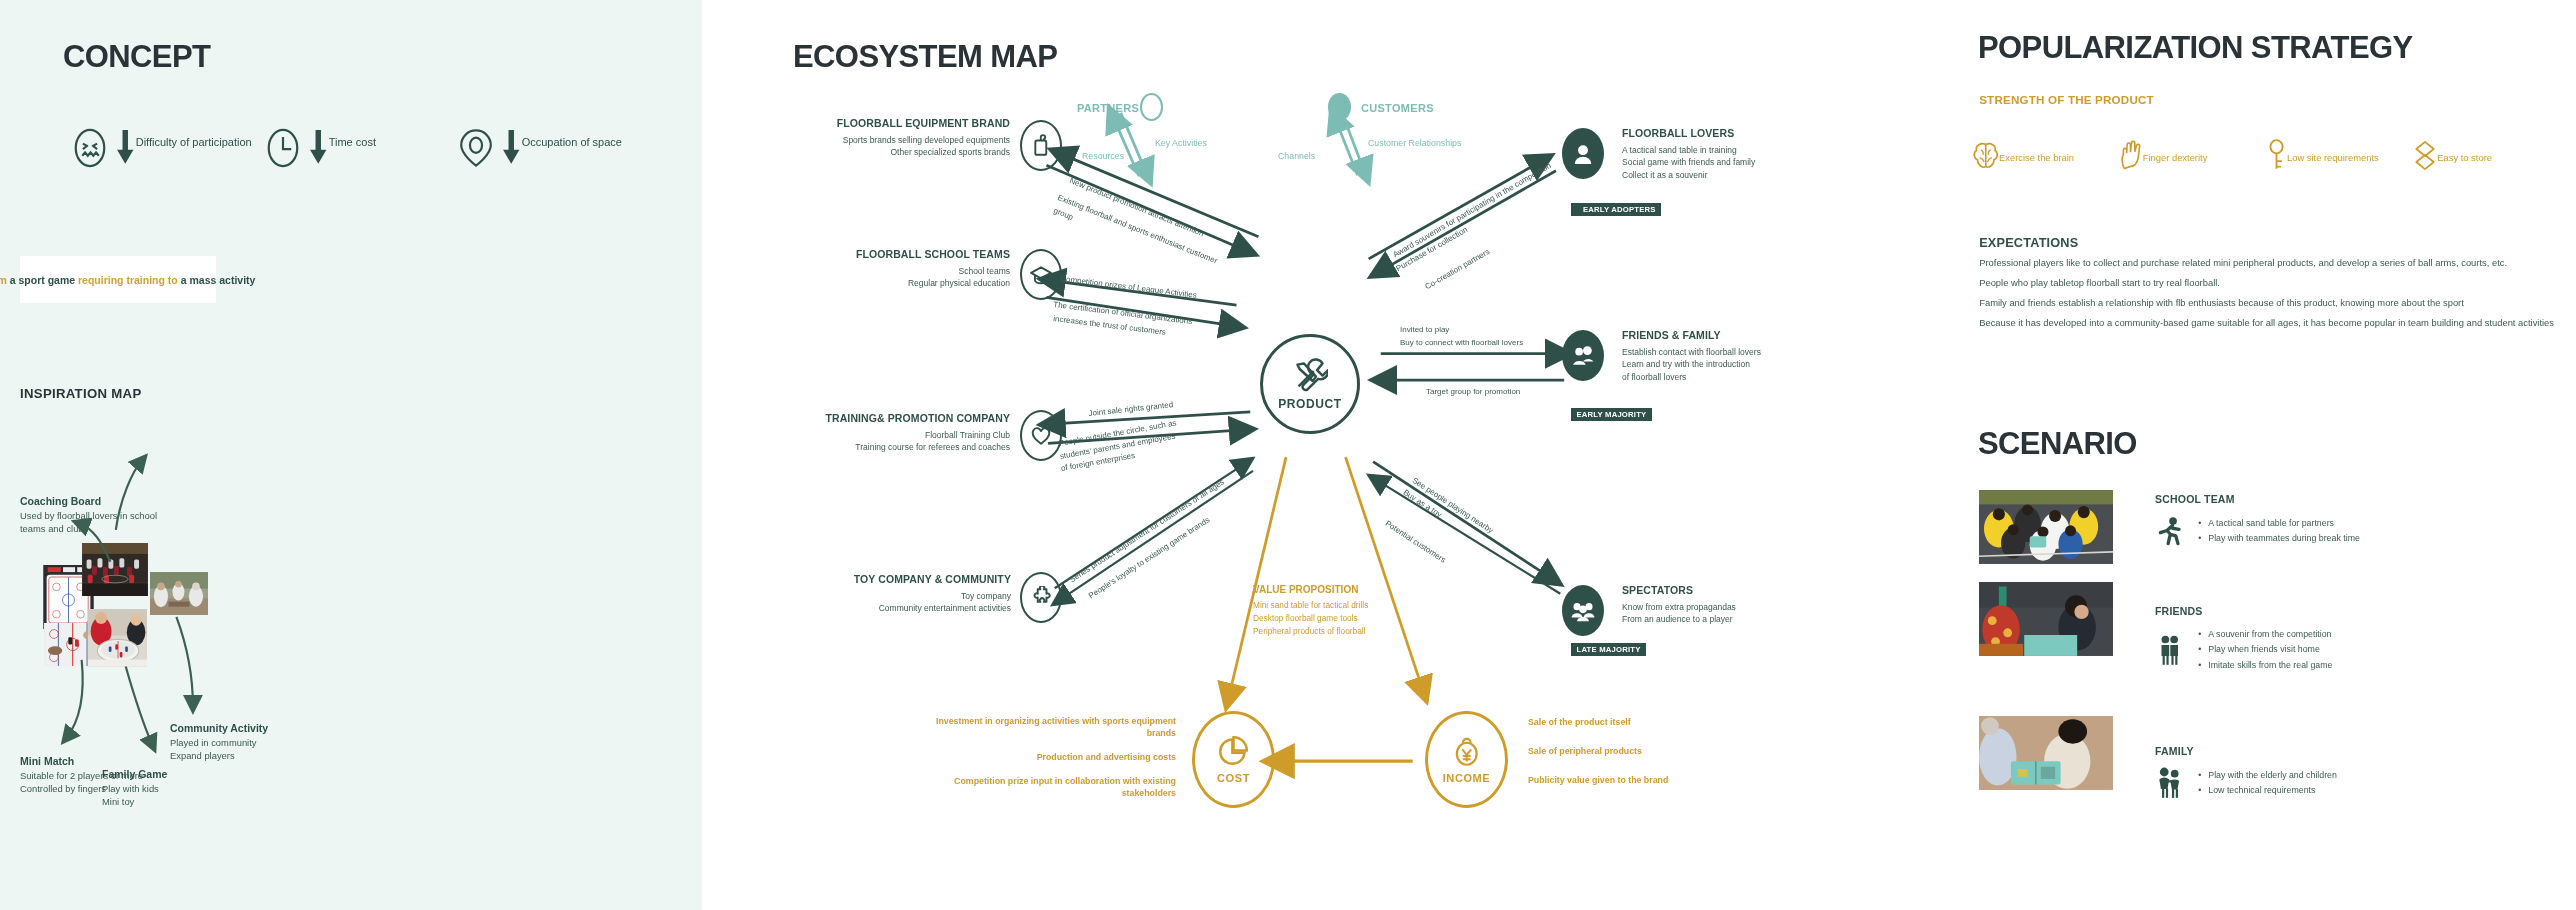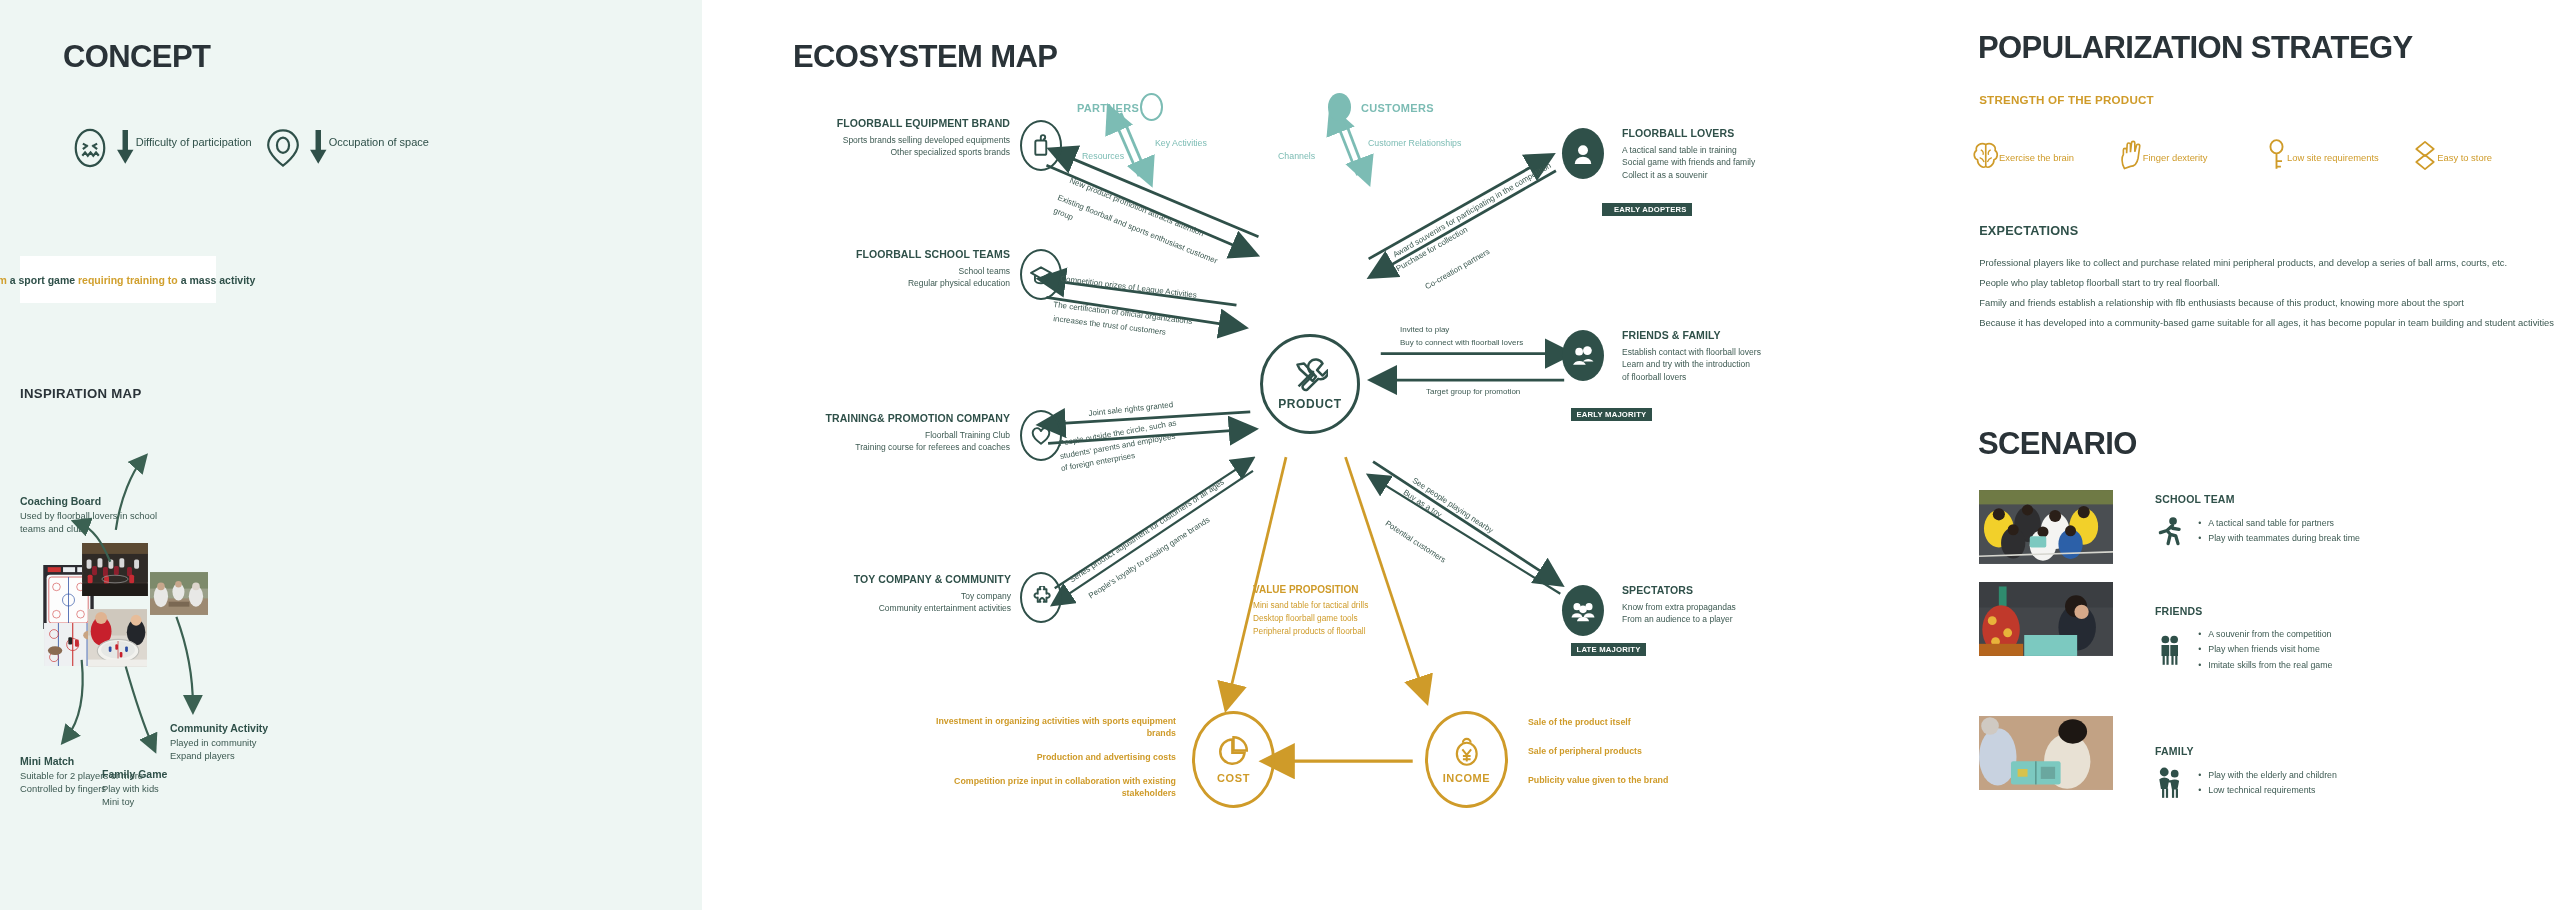--- a/index.html
+++ b/index.html
@@ -102,21 +102,21 @@
 
   
   #col-pop{ position:absolute; left:1966px; top:0; width:610px; height:911px; background:#fff;}
   #pop-title{ position:absolute; left:12px; top:30px;}
   #strength-title{ position:absolute; left:13.2px; top:93px; font-size:11.6px; font-weight:bold; color:#cf9b29; letter-spacing:0.2px;}
   #strength-row{ position:absolute; left:5.5px; top:137px; width:589px; display:flex;}
   .st-item{ flex:1; display:flex; flex-direction:row; align-items:center;}
   .st-ico{ height:34px; display:flex; align-items:flex-end; }
   .st-lbl{ margin-top:7.7px; font-size:9.4px; color:#cf9b29; text-align:center; line-height:1.3;}
 
-  #expect-title{ position:absolute; left:13.2px; top:224px; font-size:12.7px; font-weight:bold; color:#2f5049; letter-spacing:0.2px;}
+  #expect-title{ position:absolute; left:13.2px; top:236px; font-size:12.7px; font-weight:bold; color:#2f5049; letter-spacing:0.2px;}
   #expect-body{ position:absolute; left:13.2px; top:257px; width:584px;}
   #expect-body p{ font-size:9.4px; color:#3d5a52; line-height:1.38; margin-bottom:7.2px;}
 
   #scenario-title{ position:absolute; left:12px; top:426px;}
   .sc-photo{ position:absolute; left:13.2px; width:134px; height:74px; background:#bfc6c3; overflow:hidden;}
   .sc-block{ position:absolute; left:189px; }
   .sc-block .sct{ font-size:10.5px; font-weight:bold; color:#2f5049; letter-spacing:0.2px; margin-bottom:10px;}
   .sc-row{ display:flex; align-items:center; gap:14.3px;}
   .sc-ico{ width:29px; height:32px; display:flex; align-items:center; justify-content:center;}
   .sc-bul{ font-size:8.8px; color:#3d5a52; line-height:1.75;}
@@ -145,20 +145,37 @@
         <span>
           <svg width="16.5" height="36" viewBox="0 0 30 66">
               <rect x="10" y="0" width="10" height="40" fill="#2f5049"></rect>
               <path d="M0 36 L15 62 L30 36 Z" fill="#2f5049"></path>
             </svg>
         </span>
       </div>
       <div class="ci-label">Difficulty of participation</div>
     </div>
 
+    <div class="ci-group">
+      <div class="ci-row">
+        <span>
+          <svg width="34" height="42" viewBox="0 0 62 76">
+              <ellipse cx="31" cy="38" rx="26" ry="33" class="svg-dk"></ellipse>
+          <path d="M31 18 L31 40 L46 40" class="svg-dk" stroke-width="4"></path>
+            </svg>
+        </span>
+        <span>
+          <svg width="16.5" height="36" viewBox="0 0 30 66">
+              <rect x="10" y="0" width="10" height="40" fill="#2f5049"></rect>
+              <path d="M0 36 L15 62 L30 36 Z" fill="#2f5049"></path>
+            </svg>
+        </span>
+      </div>
+      <div class="ci-label">Time cost</div>
+    </div>
 
     <div class="ci-group">
       <div class="ci-row">
         <span>
           <svg width="34" height="42" viewBox="0 0 62 76">
           <path d="M31 6 C14 6 4 20 4 33 C4 50 31 70 31 70 C31 70 58 50 58 33 C58 20 48 6 31 6 Z" class="svg-dk"></path>
           <ellipse cx="31" cy="33" rx="11" ry="14" class="svg-dk"></ellipse>
             </svg>
         </span>
         <span>
@@ -439,21 +456,21 @@
         <circle cx="18" cy="13" r="9" fill="#fff"></circle>
         <path d="M3 38 a15 13 0 0 1 30 0 z" fill="#fff"></path>
       </svg>
   </div>
   <div class="eco-node" style="left:920px;top:127px;width:259px;">
     <div class="ntitle">FLOORBALL LOVERS</div>
     <div class="nline" style="margin-top:5px;">A tactical sand table in training</div>
     <div class="nline">Social game with friends and family</div>
     <div class="nline">Collect it as a souvenir</div>
   </div>
-  <div class="badge" style="left:900px;top:203px;padding-left:12px;">EARLY ADOPTERS</div>
+  <div class="badge" style="left:869px;top:203px;padding-left:12px;">EARLY ADOPTERS</div>
 
   <div class="oval-fill" style="left:860px;top:330px;">
     <svg width="22" height="21" viewBox="0 0 40 38">
         <circle cx="13" cy="12" r="7" fill="#fff"></circle>
         <circle cx="28" cy="10" r="8" fill="#fff"></circle>
         <path d="M2 36 a12 10 0 0 1 23 0 z" fill="#fff"></path>
         <path d="M20 30 a11 9 0 0 1 19 0 z" fill="#fff"></path>
       </svg>
   </div>
   <div class="eco-node" style="left:920px;top:329px;width:259px;">

